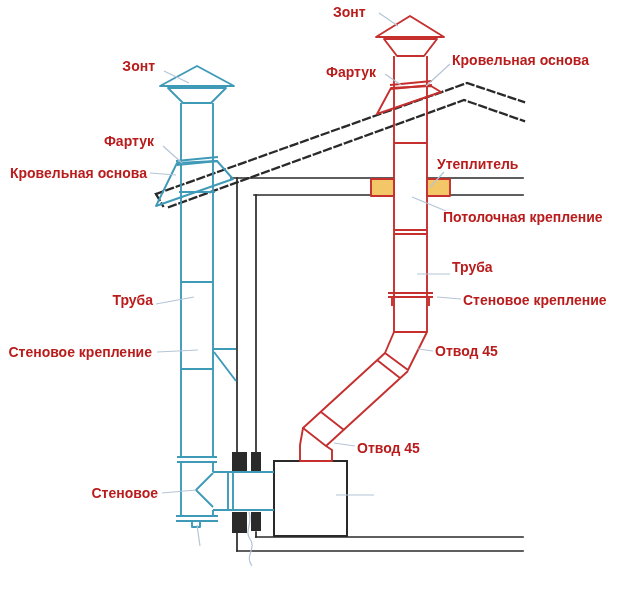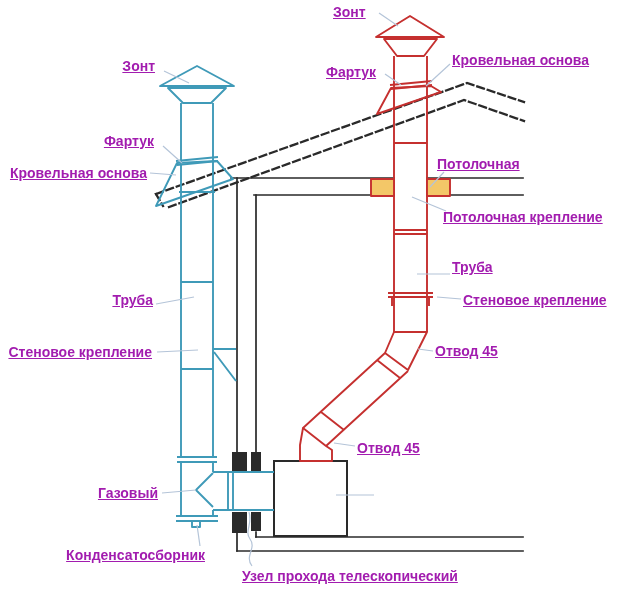--- a/index.html
+++ b/index.html
@@ -7,24 +7,23 @@
     position:relative;
     width:622px;height:589px;
     background:#ffffff;
     overflow:hidden;
     font-family:"Liberation Sans",sans-serif;
   }
   .stage svg{position:absolute;left:0;top:0;}
   .lbl{
     position:absolute;
     font:bold 14px/1.25 "Liberation Sans",sans-serif;
-    color:#a21caf;
+    color:#b91c1c;
     white-space:nowrap;
     letter-spacing:0px;
-    text-decoration:underline;
   }
   .roof{stroke-width:2.3;stroke-dasharray:7 4;}
   .thin{stroke-width:1.7;}
   .pipe{stroke-width:1.9;}
   .leader{stroke-width:1.2;fill:none;}
 </style>
 </head>
 <body>
 
 <div class="stage">
@@ -98,27 +97,25 @@
       <path d="M355,446L334,443"></path>
       <path d="M374,495L336,495"></path>
     </g>
   </svg>
 
   <div class="lbl" style="right:467px;top:58px">Зонт</div>
   <div class="lbl" style="right:468px;top:133px">Фартук</div>
   <div class="lbl" style="right:475px;top:165px">Кровельная основа</div>
   <div class="lbl" style="right:469px;top:292px">Труба</div>
   <div class="lbl" style="right:470px;top:344px">Стеновое крепление</div>
-  <div class="lbl" style="right:464px;top:485px">Газовый</div>
-  <div class="lbl" style="right:417px;top:547px">Конденсатосборник</div>
-  <div class="lbl" style="left:242px;top:568px">Узел прохода телескопический</div>
+  <div class="lbl" style="right:464px;top:485px">Стеновое</div>
 
   <div class="lbl" style="left:333px;top:4px">Зонт</div>
   <div class="lbl" style="left:326px;top:64px">Фартук</div>
   <div class="lbl" style="left:452px;top:52px">Кровельная основа</div>
-  <div class="lbl" style="left:437px;top:156px">Потолочная</div>
+  <div class="lbl" style="left:437px;top:156px">Утеплитель</div>
   <div class="lbl" style="left:443px;top:209px">Потолочная крепление</div>
   <div class="lbl" style="left:452px;top:259px">Труба</div>
   <div class="lbl" style="left:463px;top:292px">Стеновое крепление</div>
   <div class="lbl" style="left:435px;top:343px">Отвод 45</div>
   <div class="lbl" style="left:357px;top:440px">Отвод 45</div>
 
 </div>
 
 </body></html>

